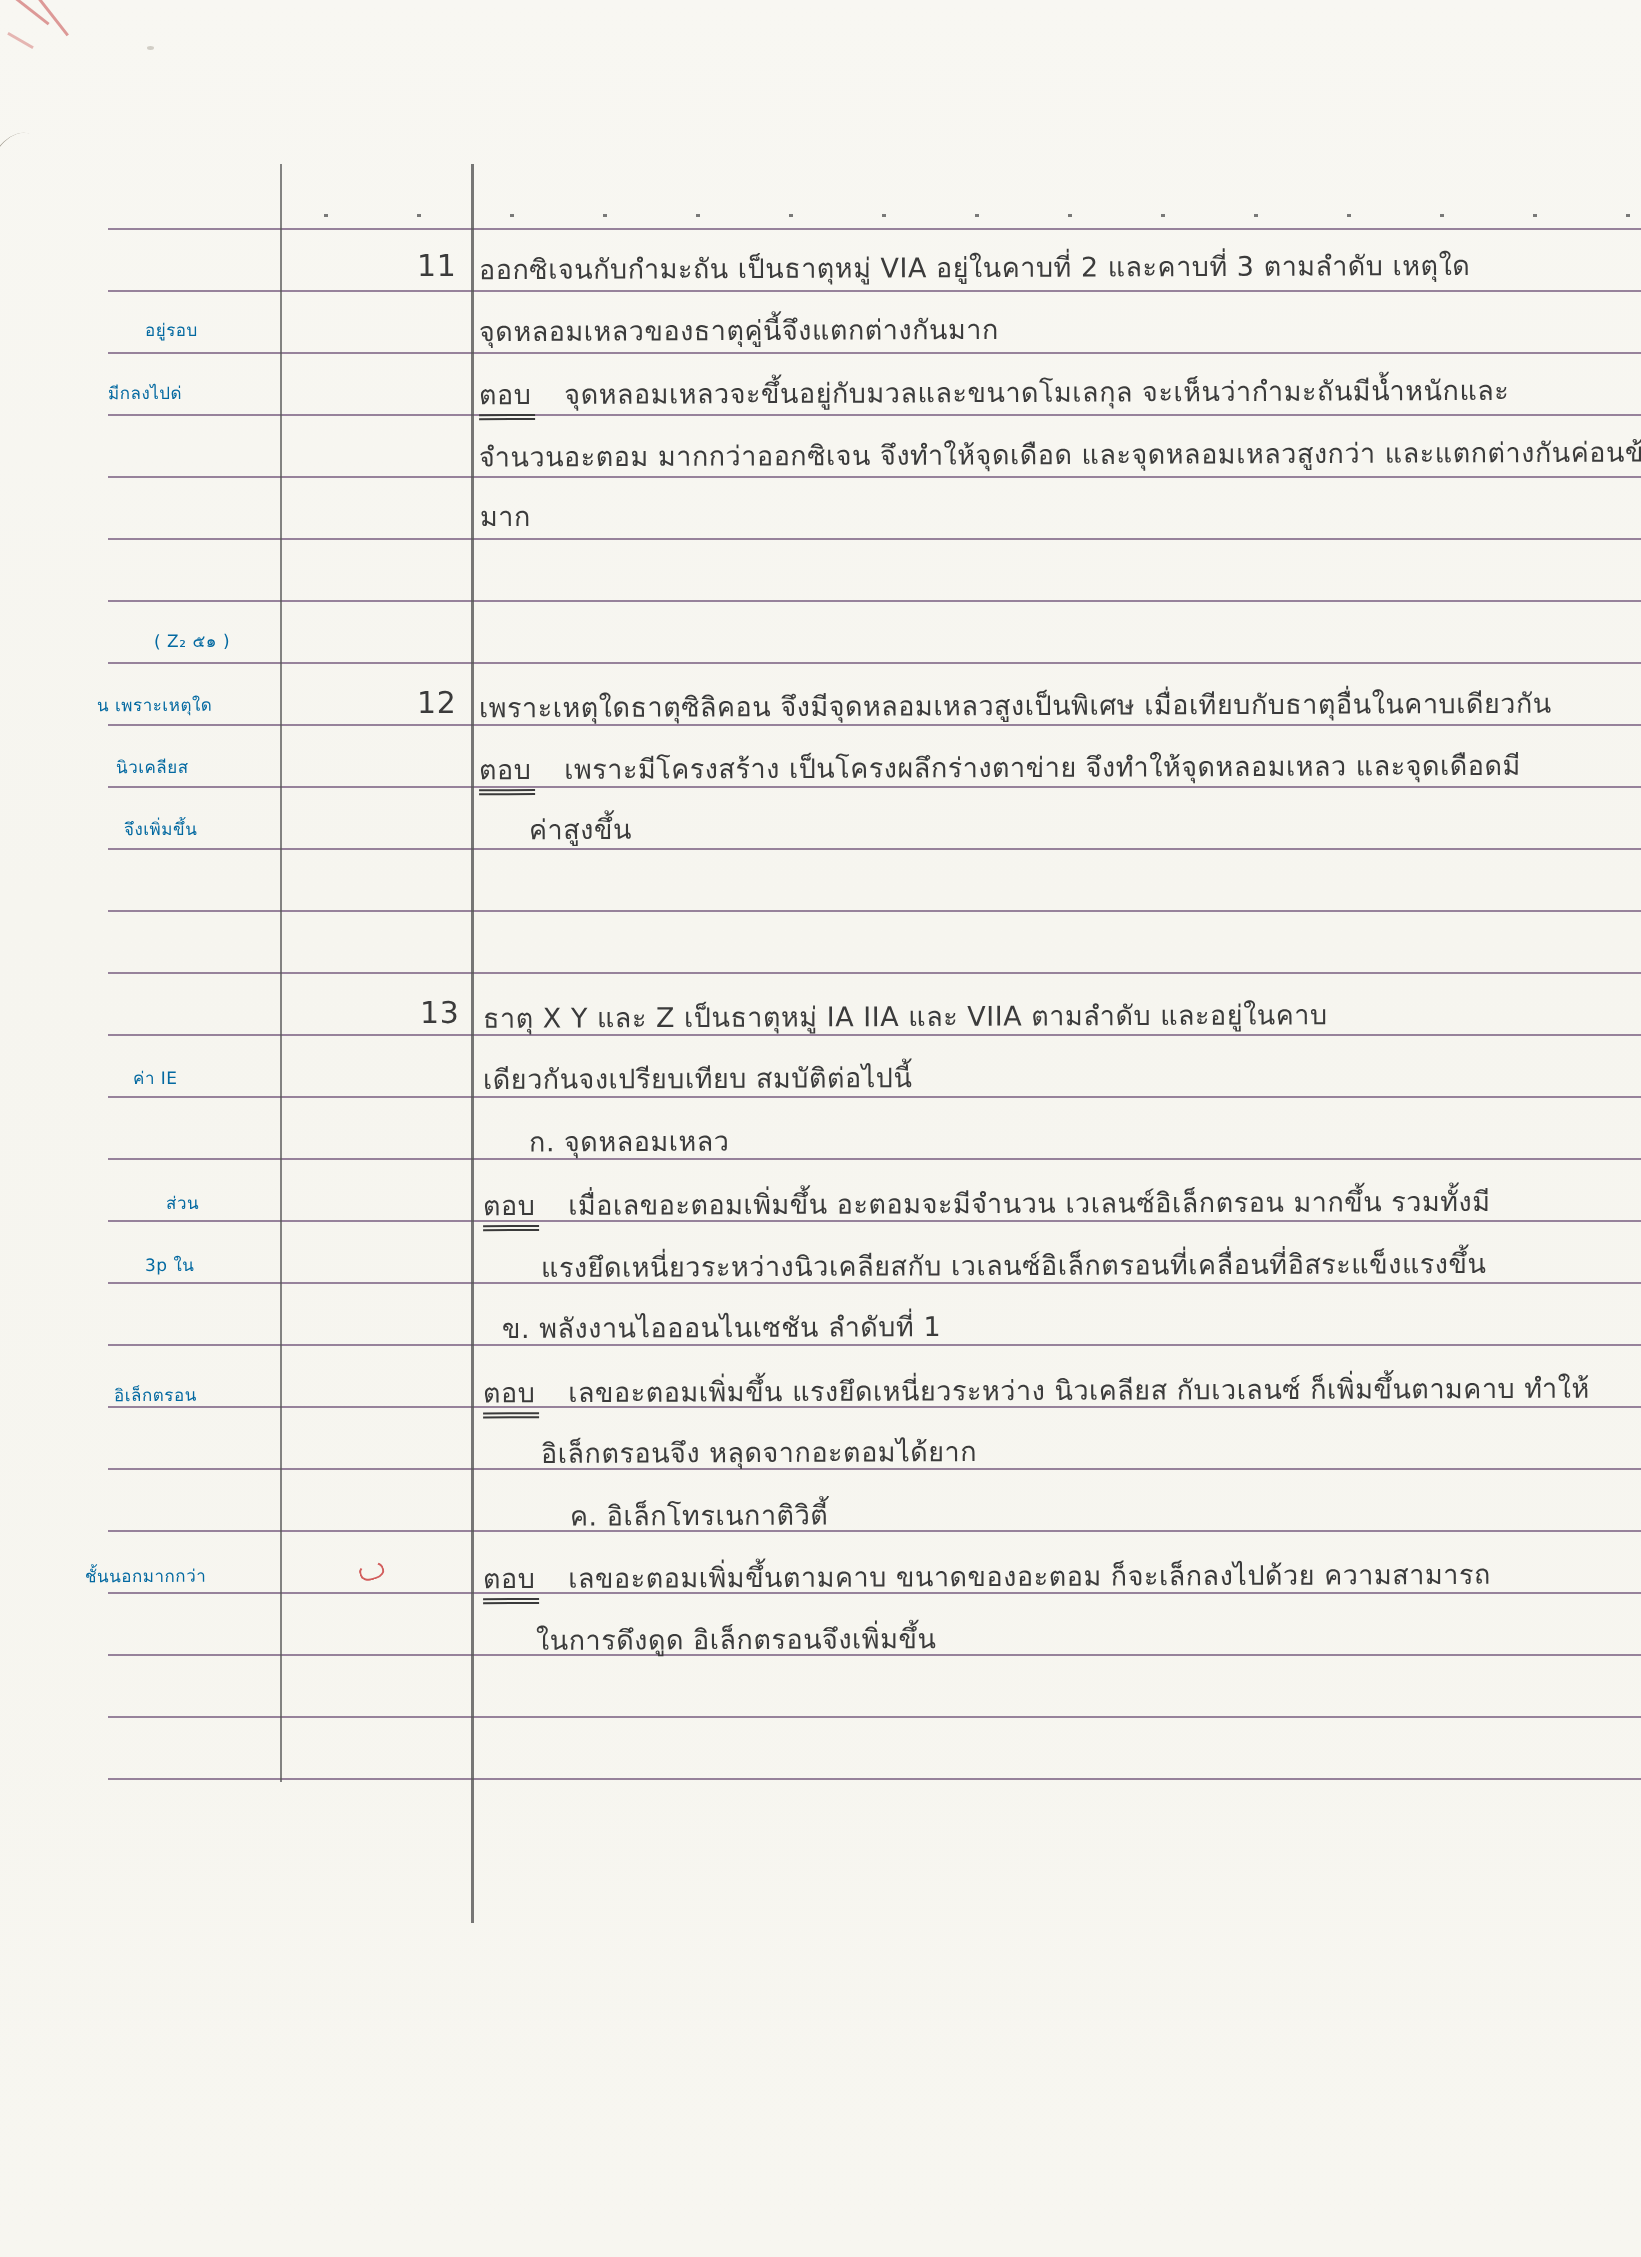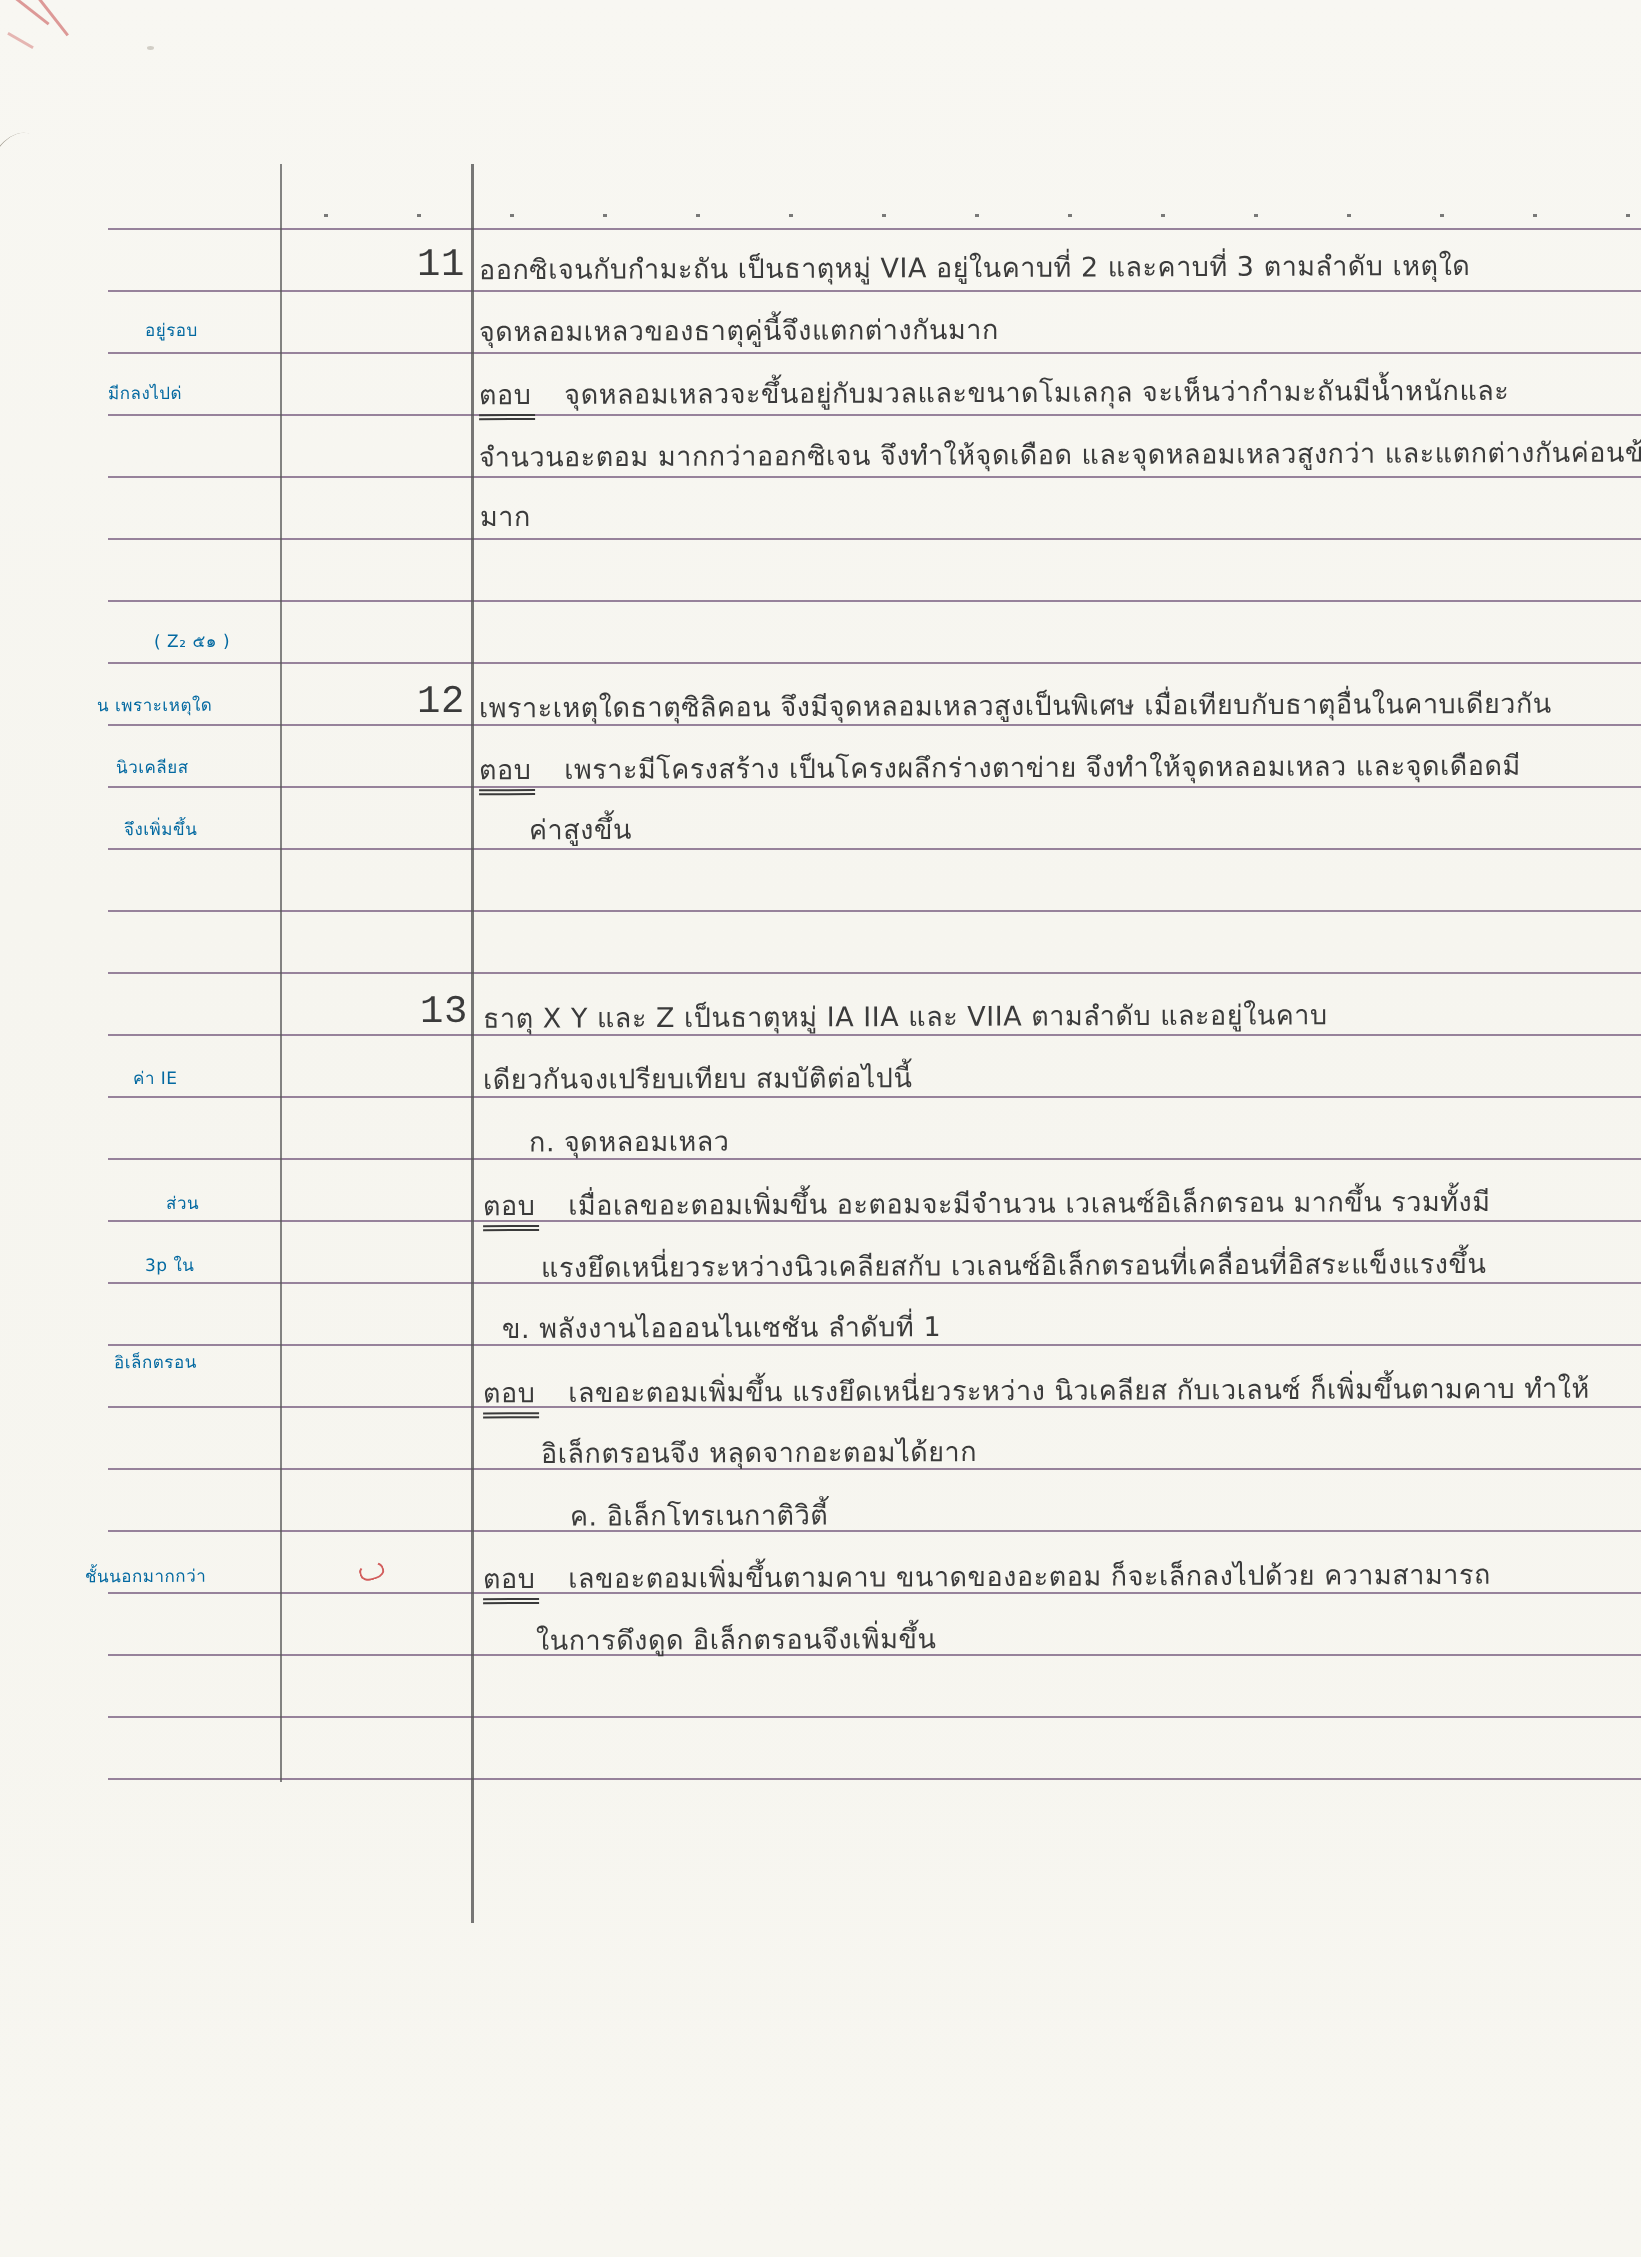--- a/index.html
+++ b/index.html
@@ -29,21 +29,21 @@
   .vline.right{left:471px;top:164px;width:2.9px;height:1759px;opacity:.8;}
   
   .hw{
     position:absolute;
     color:#3b3b3b;
     font-size:27px;line-height:37px;
     white-space:nowrap;
     letter-spacing:0.5px;
     transform:rotate(-.25deg);
   }
-  .hw.num{font-size:39px;font-family:Liberation Mono, monospace;}
+  .hw.num{font-size:30px;}
   .hw.margin-note{font-size:17px;color:#0369a1;}
   .tb{
     display:inline-block;
     border-bottom:6.8px double #3a3a3a;
     padding:0 3.9px 1px 0;
     margin-right:29px;
   }
   
   .red-stroke{position:absolute;border-top:3.9px solid #c23b3b;opacity:.5;}
   .red-squiggle{
@@ -115,15 +115,15 @@
 
 <div class="hw margin-note" style="left:145px;top:312px;">อยู่รอบ</div>
 <div class="hw margin-note" style="left:108px;top:375px;">มีกลงไปด่</div>
 <div class="hw margin-note" style="left:154px;top:623px;">( Z₂ ๕๑ )</div>
 <div class="hw margin-note" style="left:97px;top:687px;">น เพราะเหตุใด</div>
 <div class="hw margin-note" style="left:116px;top:749px;">นิวเคลียส</div>
 <div class="hw margin-note" style="left:124px;top:811px;">จึงเพิ่มขึ้น</div>
 <div class="hw margin-note" style="left:133px;top:1060px;text-align:right;">ค่า IE</div>
 <div class="hw margin-note" style="left:166px;top:1185px;">ส่วน</div>
 <div class="hw margin-note" style="left:145px;top:1247px;">3p ใน</div>
-<div class="hw margin-note" style="left:114px;top:1344px;">อิเล็กตรอน</div>
+<div class="hw margin-note" style="left:114px;top:1377px;">อิเล็กตรอน</div>
 <div class="hw margin-note" style="left:85px;top:1558px;">ชั้นนอกมากกว่า</div>
 
 
 </body></html>

